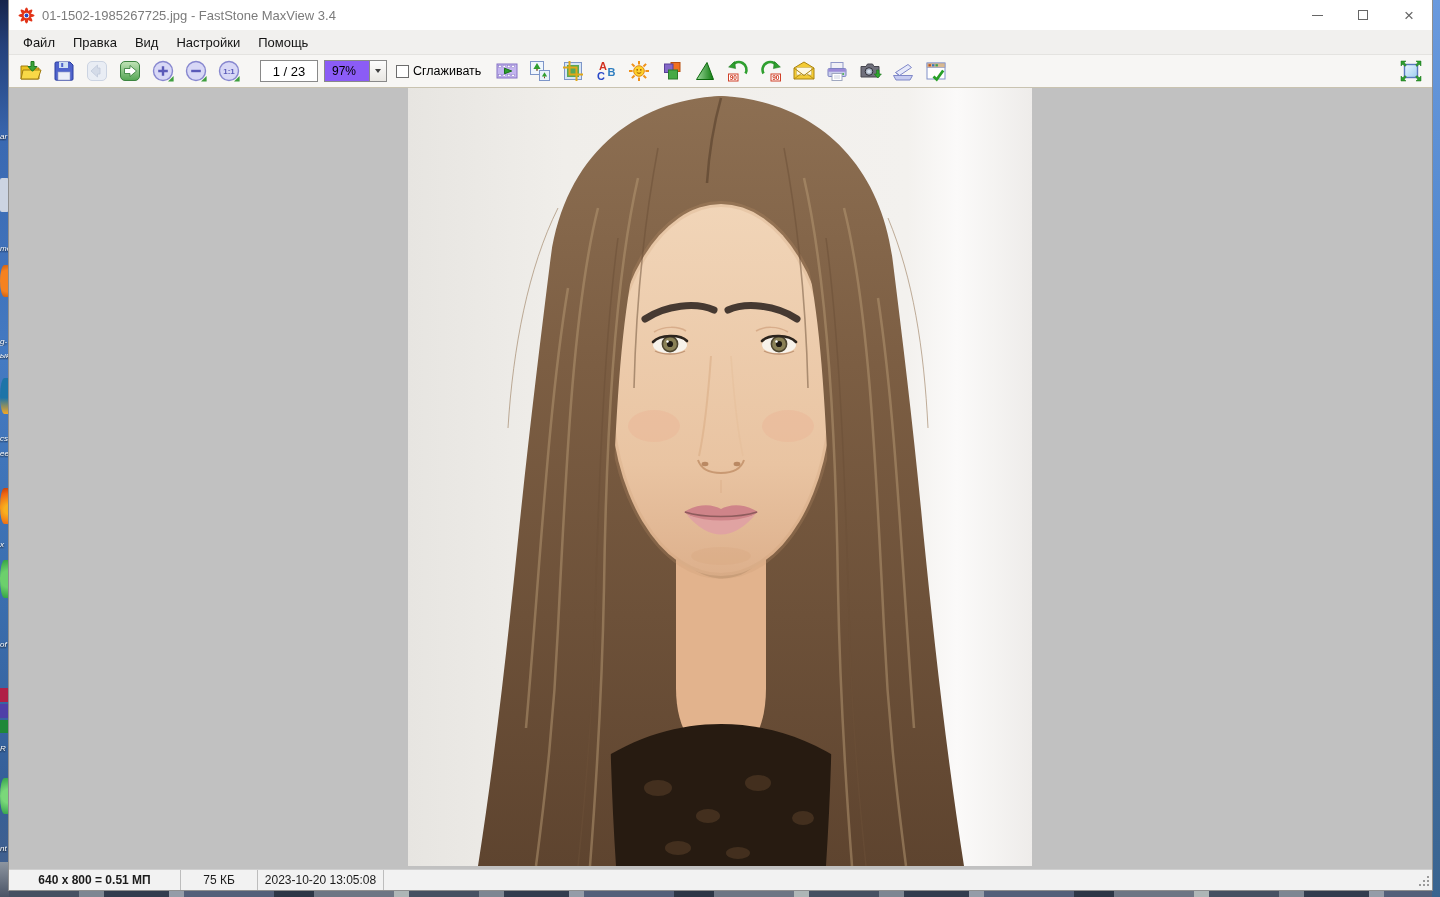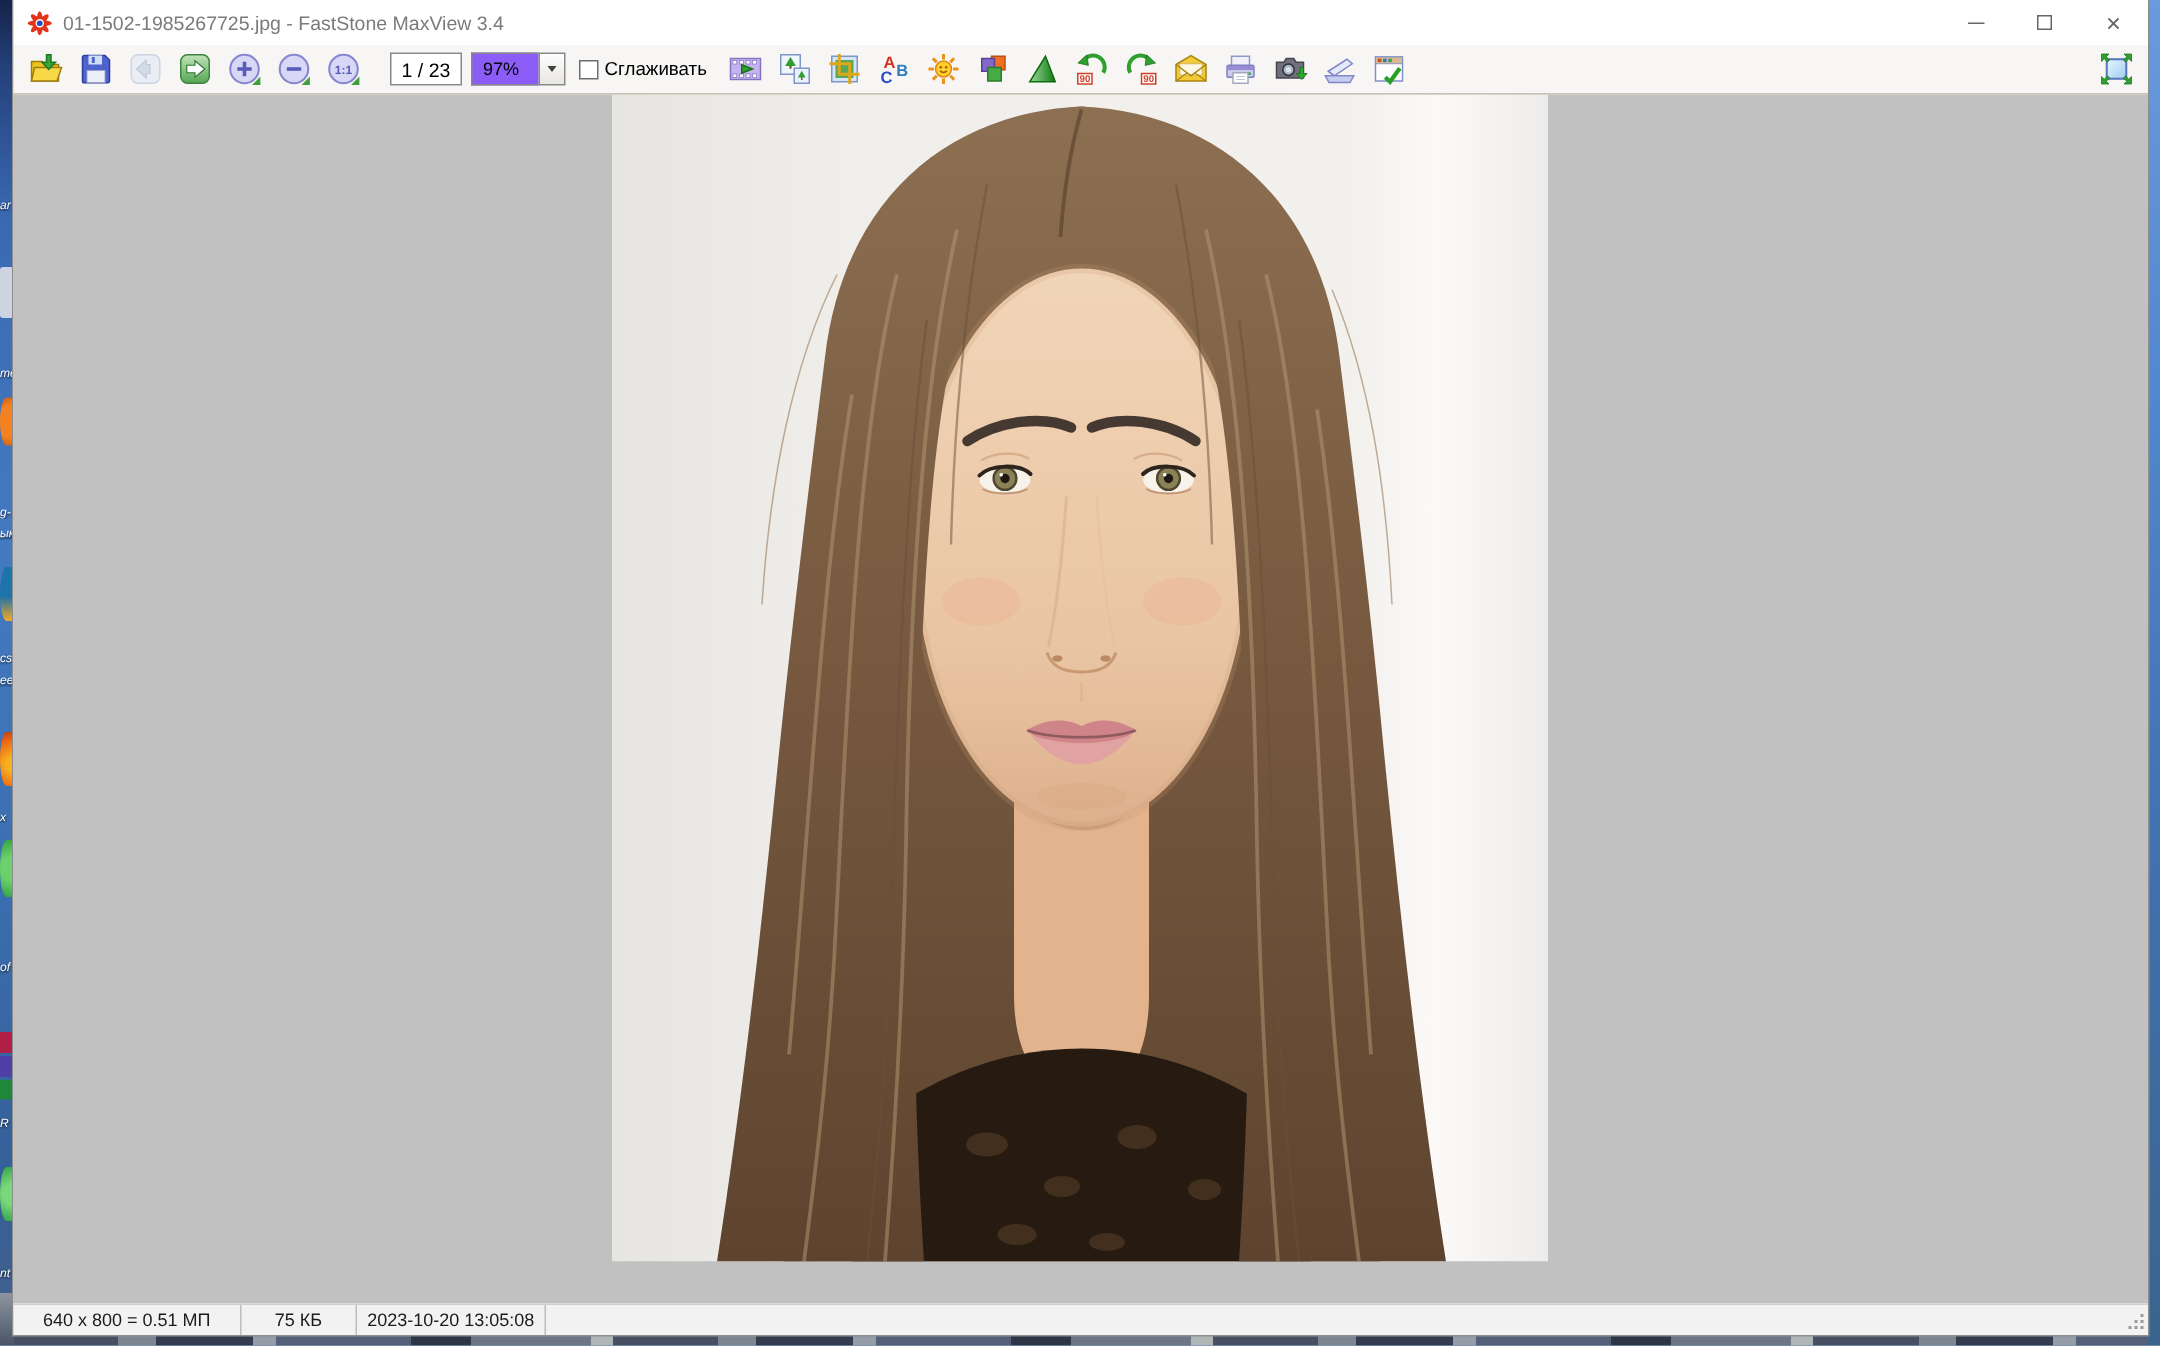--- a/index.html
+++ b/index.html
@@ -29,41 +29,41 @@
   .glyph-max { width:10px; height:10px; border:1px solid #666; background:transparent; }
   .glyph-close { font-size:17px; line-height:17px; color:#666; font-weight:400; }
 
   .menubar { height:25px; background:#f1f0ee; display:flex; align-items:center; padding-left:5px;
     border-bottom:1px solid #e4e3e0; flex:0 0 auto; }
   .menu-item { font-size:13px; color:#141414; padding:4px 9px; cursor:default; }
 
   .toolbar { height:33px; background:#f7f6f4; border-bottom:1px solid #c9c3b0; display:flex; align-items:center; padding-left:8px; flex:0 0 auto; }
   .tbtn { width:28px; height:28px; margin-right:5px; display:flex; align-items:center; justify-content:center; border-radius:3px; flex:0 0 auto; }
   .tbtn svg { width:24px; height:24px; display:block; }
-  .page-box { width:48px; height:22px; margin:0 6px 0 12px; background:#fff; border:1px solid #898989;
+  .page-box { width:58px; height:22px; margin:0 6px 0 12px; background:#fff; border:1px solid #898989;
     font-size:13px; color:#000; display:flex; align-items:center; justify-content:center; }
   .zoom-combo { display:flex; height:22px; margin-right:9px; }
   .zoom-value { width:45px; background:#8b5cf6; border:1px solid #898989; border-right:none; font-size:12px; color:#000;
     display:flex; align-items:center; padding-left:7px; }
   .zoom-drop { width:18px; border:1px solid #898989; background:linear-gradient(#fdfdfd,#e8e6e2); display:flex; align-items:center; justify-content:center; }
   .caret-down { width:0; height:0; border-left:3.5px solid transparent; border-right:3.5px solid transparent; border-top:4px solid #404040; }
   .smooth-wrap { display:flex; align-items:center; margin-right:12px; }
   .checkbox { width:13px; height:13px; background:#fff; border:1px solid #6d6d6d; margin-right:4px; flex:0 0 auto; }
   .smooth-label { font-size:12.5px; color:#000; white-space:nowrap; }
   .tb-spacer { flex:1 1 auto; }
   .tbtn.last { margin-right:7px; }
 
   .viewer { flex:1 1 auto; background:#c1c1c1; position:relative; overflow:hidden; }
   .photo { position:absolute; left:399px; top:0; width:624px; height:778px; }
   .photo svg { width:100%; height:100%; display:block; }
 
   .statusbar { height:21px; background:#f2f2f2; border-top:1px solid #cfcfcf; display:flex; align-items:center;
     font-size:12px; color:#1b1b1b; flex:0 0 auto; position:relative; }
   .sb-cell { height:100%; display:flex; align-items:center; justify-content:center; border-right:1px solid #bdbdbd; white-space:nowrap; }
-  .sb-dim  { width:152px; }
+  .sb-dim  { width:172px;font-weight:bold; }
   .sb-size { width:77px; }
   .sb-time { width:126px; }
   .sb-path { flex:1; justify-content:flex-start; padding-left:9px; border-right:none; overflow:hidden; }
   .grip { position:absolute; right:3px; bottom:4px; width:12px; height:12px; }
   .grip i { position:absolute; width:2px; height:2px; background:#9b9b9b; }
   .grip i:nth-child(1){ right:0; bottom:0; } .grip i:nth-child(2){ right:4px; bottom:0; } .grip i:nth-child(3){ right:8px; bottom:0; }
   .grip i:nth-child(4){ right:0; bottom:4px; } .grip i:nth-child(5){ right:4px; bottom:4px; } .grip i:nth-child(6){ right:0; bottom:8px; }
 </style>
 </head>
 <body>
@@ -113,20 +113,27 @@
         </div>
       <div class="win-btn">
           <span class="glyph-max"></span>
         </div>
       <div class="win-btn">
           <span class="glyph-close">×</span>
         </div>
     </div>
   </div>
 
+  <div class="menubar">
+    <span class="menu-item">Файл</span>
+    <span class="menu-item">Правка</span>
+    <span class="menu-item">Вид</span>
+    <span class="menu-item">Настройки</span>
+    <span class="menu-item">Помощь</span>
+  </div>
 
   <div class="toolbar">
 
     <div class="tbtn">
       <svg viewBox="0 0 24 24">
         <path d="M2 7h7l2 2h9v11H2z" fill="#edc31f" stroke="#a07c10"></path>
         <path d="M4 11h18l-3 9H2z" fill="#f8d847" stroke="#a07c10"></path>
         <path d="M12 2.5v5H9l4.5 4.8L18 7.5h-3v-5z" fill="#3aa43a" stroke="#1f7a1f"></path>
       </svg>
     </div>

